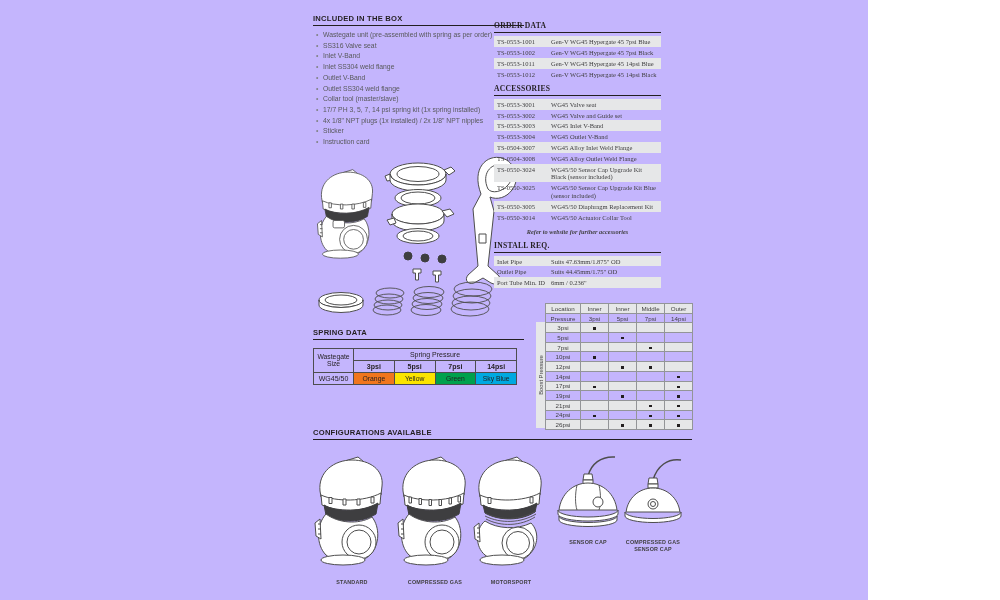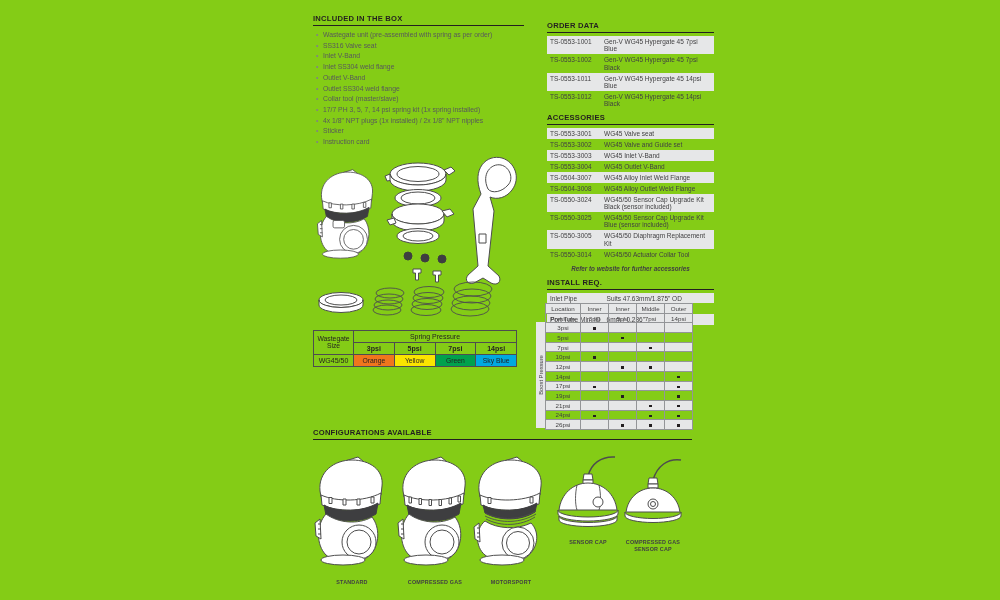--- a/index.html
+++ b/index.html
@@ -1,18 +1,18 @@
 <!DOCTYPE html>
 <html><head>
 <meta charset="utf-8">
 <style>
   * { margin:0; padding:0; box-sizing:border-box; }
   html,body { width:1000px; height:600px; background:#fff; }
   body { font-family:"Liberation Sans", sans-serif; color:#414042; }
-  .page { position:relative; width:1000px; height:600px; background:#84cc16; overflow:hidden; }
+  .page { position:relative; width:868px; height:600px; background:#c4b5fd; overflow:hidden; }
 
   .section-heading {
     font-size:7.6px; font-weight:bold; color:#231F20; letter-spacing:.25px;
     padding-bottom:2px; border-bottom:1.6px solid #231F20; text-transform:uppercase;
   }
 
   
   .left-col { position:absolute; left:313px; top:14px; width:211px; }
   .box-list { list-style:none; margin-top:4px; font-size:6.8px; line-height:10.7px; color:#58595B; }
   .box-list li { padding-left:10px; position:relative; }
@@ -23,21 +23,21 @@
   .spring-heading { margin-top:6px; }
   .spring-table { border-collapse:collapse; width:204px; margin-top:8px; font-size:7px;
                   text-align:center; color:#231F20; table-layout:fixed; }
   .spring-table td { border:1px solid #4D4D4F; padding:0; height:12px; vertical-align:middle; }
   .spring-table .wg-size { width:40px; font-size:6.8px; line-height:7.2px; }
   .spring-table .sp-group { font-size:7px; }
   .sp-psi { font-weight:bold; }
   .sp-color { font-size:6.8px; }
 
   
-  .right-col { position:absolute; left:547px; top:21px; width:167px; }
+  .right-col { position:absolute; left:494px; top:21px; width:167px;font-family:Liberation Serif, serif; }
   .data-table { width:100%; border-collapse:collapse; font-size:6.5px; color:#414042; margin-top:3px; }
   .data-table td { padding:2px 3px 1.5px 3px; vertical-align:top; line-height:7.4px; }
   .data-table td.pn { width:54px; white-space:nowrap; }
   .data-table tr.shaded { background:#E6E7E8; }
   .sub-heading { margin-top:4px; }
   .footnote { font-size:6.3px; font-weight:bold; font-style:italic; text-align:center;
               margin:5px 0 6px 0; color:#414042; }
 
   
   .boost-wrap { position:absolute; left:536px; top:303px; display:flex; }
@@ -156,20 +156,21 @@
           <ellipse cx="114" cy="150" rx="15" ry="5.5"></ellipse>
             <ellipse cx="113" cy="156" rx="15" ry="5.5"></ellipse>
           <ellipse cx="160" cy="135" rx="19" ry="7"></ellipse>
             <ellipse cx="159" cy="142" rx="19" ry="7"></ellipse>
           <ellipse cx="158" cy="149" rx="19" ry="7"></ellipse>
             <ellipse cx="157" cy="155" rx="19" ry="7"></ellipse>
         </g>
       </svg>
     </div>
 
+    <div class="section-heading spring-heading">SPRING DATA</div>
     <table class="spring-table">
       <tbody>
         <tr>
           <td class="wg-size" rowspan="2">Wastegate Size</td>
           <td class="sp-group" colspan="4">Spring Pressure</td>
         </tr>
         <tr id="spring-pressures">
             <td class="sp-psi">3psi</td>
             <td class="sp-psi">5psi</td>
             <td class="sp-psi">7psi</td>

